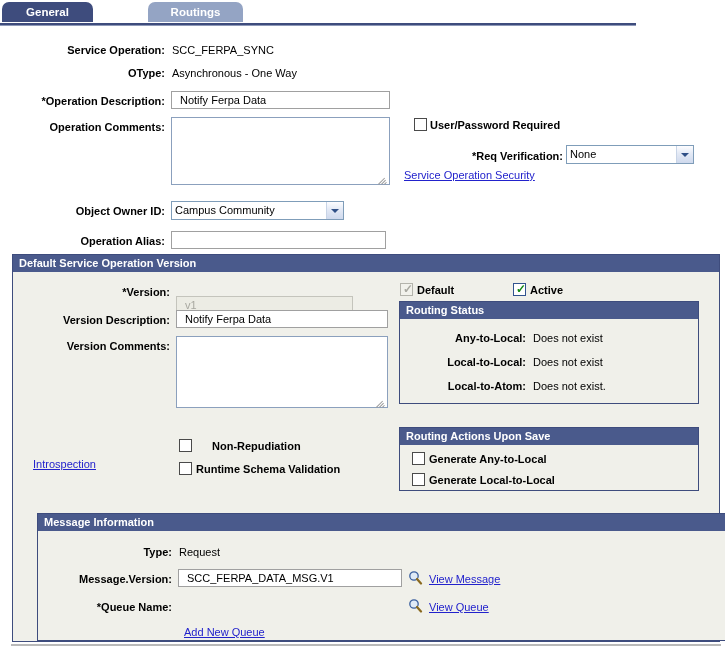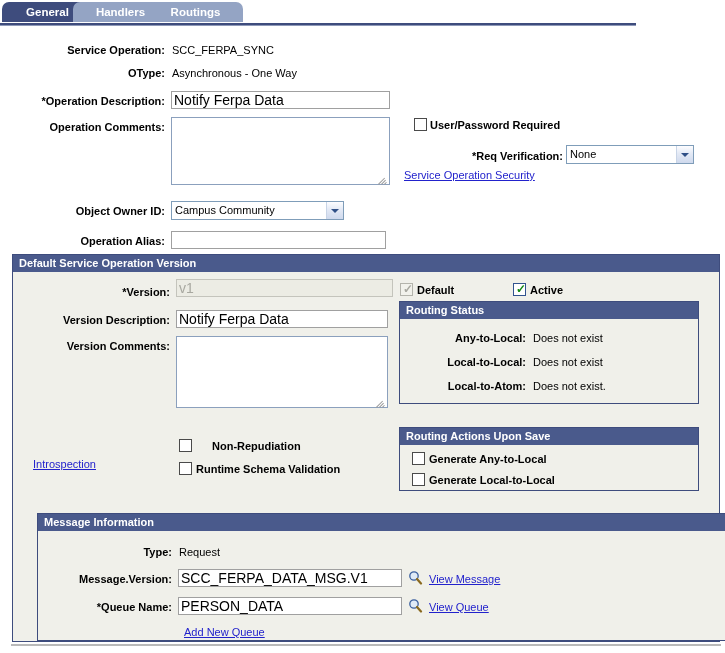--- a/index.html
+++ b/index.html
@@ -66,23 +66,23 @@
     position: absolute;
     font-size: 11px;
     color: #000;
     white-space: nowrap;
   }
   .txt {
     position: absolute;
     border: 1px solid #a0a0a0;
     background: #ffffff;
     font-family: "Liberation Sans", sans-serif;
-    font-size: 14px;
+    font-size: 11px;
     color: #000;
-    padding: 0 2px;
+    padding: 0 8px;
     box-sizing: border-box;
     height: 18px;
     line-height: 16px;
   }
   .txt.disabled {
     background: #ecece4;
     border: 1px solid #c4c4bc;
     color: #a8a8a0;
   }
   .ta {
@@ -214,21 +214,20 @@
     position: absolute;
     border: 1px solid #b9b9b9;
     box-sizing: border-box;
   }
 </style>
 </head>
 <body>
 
 <div class="tabstrip">
   <div class="tab active" style="left:2px; width:69px;">General</div>
-  <div class="tab inactive" style="left:73px; width:73px;">Handlers</div>
   <div class="tab inactive" style="left:148px; width:73px;">Routings</div>
   <div class="tab-underline"></div>
 </div>
 
 <div class="lbl" style="left:0px; top:44px; width:165px;">Service Operation:</div>
 <div class="val" style="left:172px; top:44px;">SCC_FERPA_SYNC</div>
 
 <div class="lbl" style="left:0px; top:67px; width:165px;">OType:</div>
 <div class="val" style="left:172px; top:67px;">Asynchronous - One Way</div>
 
@@ -261,21 +260,21 @@
 </div>
 
 <div class="lbl" style="left:0px; top:235px; width:165px;">Operation Alias:</div>
 <input class="txt" style="left: 171px; top: 231px; width: 215px;" type="text" value="">
 
 <div class="gbox" style="left:12px; top:254px; width:708px; height:388px;">
   <div class="gbox-hdr">Default Service Operation Version</div>
   <div class="gbox-body">
 
     <div class="lbl" style="left:0px; top:14px; width:157px;">*Version:</div>
-    <input class="txt disabled" style="left: 163px; top: 7px; width: 217px;" type="text" disabled="" value="v1">
+    <input class="txt disabled" style="left: 163px; top: 24px; width: 177px;" type="text" disabled="" value="v1">
 
     <div class="lbl" style="left:0px; top:42px; width:157px;">Version Description:</div>
     <input class="txt" style="left: 163px; top: 38px; width: 212px;" type="text" value="Notify Ferpa Data">
 
     <div class="lbl" style="left:0px; top:68px; width:157px;">Version Comments:</div>
     <textarea class="ta" style="left: 163px; top: 64px; width: 212px; height: 72px;"></textarea>
     <div class="ta-handle" style="left:363px; top:126px;">
       <i style="left:0px; top:9px; width:9px;"></i>
       <i style="left:3px; top:9px; width:6px;"></i>
       <i style="left:6px; top:9px; width:3px;"></i>
@@ -335,21 +334,20 @@
         <input class="txt" style="left: 140px; top: 38px; width: 224px;" type="text" value="SCC_FERPA_DATA_MSG.V1">
         <div class="mag" style="left:370px; top:39px;">
           <svg width="15" height="15" viewBox="0 0 15 15">
             <circle cx="6" cy="6" r="4.2" fill="#dfeaf7" stroke="#3a5f9e" stroke-width="1.3"></circle>
             <line x1="9" y1="9" x2="13" y2="13.5" stroke="#8a6a20" stroke-width="2.2" stroke-linecap="round"></line>
           </svg>
         </div>
         <div class="lnk" style="left:391px; top:42px;">View Message</div>
 
         <div class="lbl" style="left:0px; top:70px; width:134px;">*Queue Name:</div>
-        <input class="txt" style="left: 140px; top: 66px; width: 224px;" type="text" value="PERSON_DATA">
         <div class="mag" style="left:370px; top:67px;">
           <svg width="15" height="15" viewBox="0 0 15 15">
             <circle cx="6" cy="6" r="4.2" fill="#dfeaf7" stroke="#3a5f9e" stroke-width="1.3"></circle>
             <line x1="9" y1="9" x2="13" y2="13.5" stroke="#8a6a20" stroke-width="2.2" stroke-linecap="round"></line>
           </svg>
         </div>
         <div class="lnk" style="left:391px; top:70px;">View Queue</div>
 
         <div class="lnk" style="left:146px; top:95px;">Add New Queue</div>
       </div>

